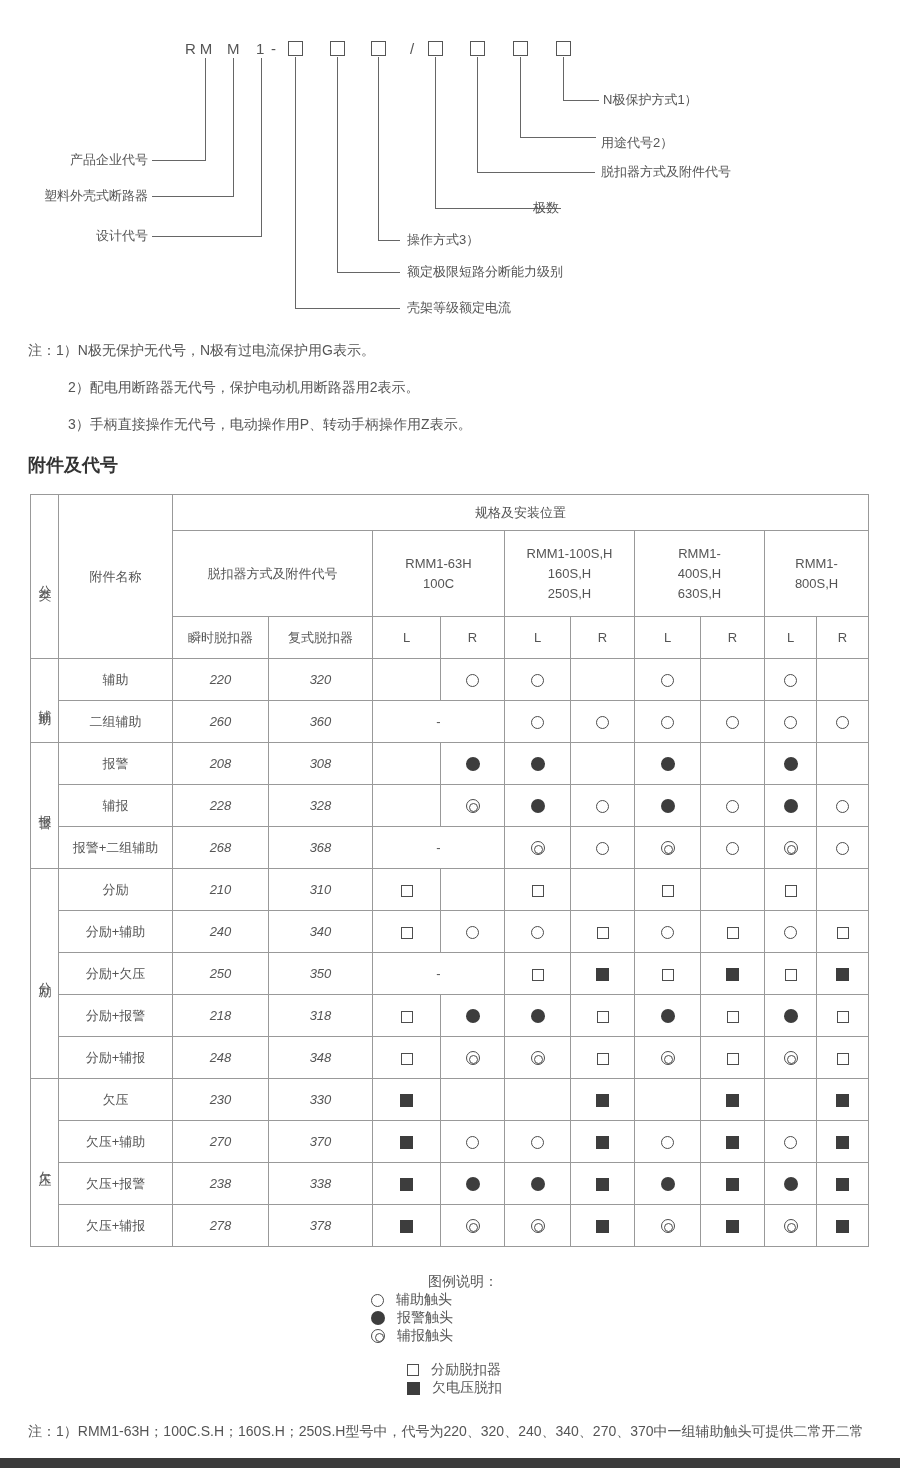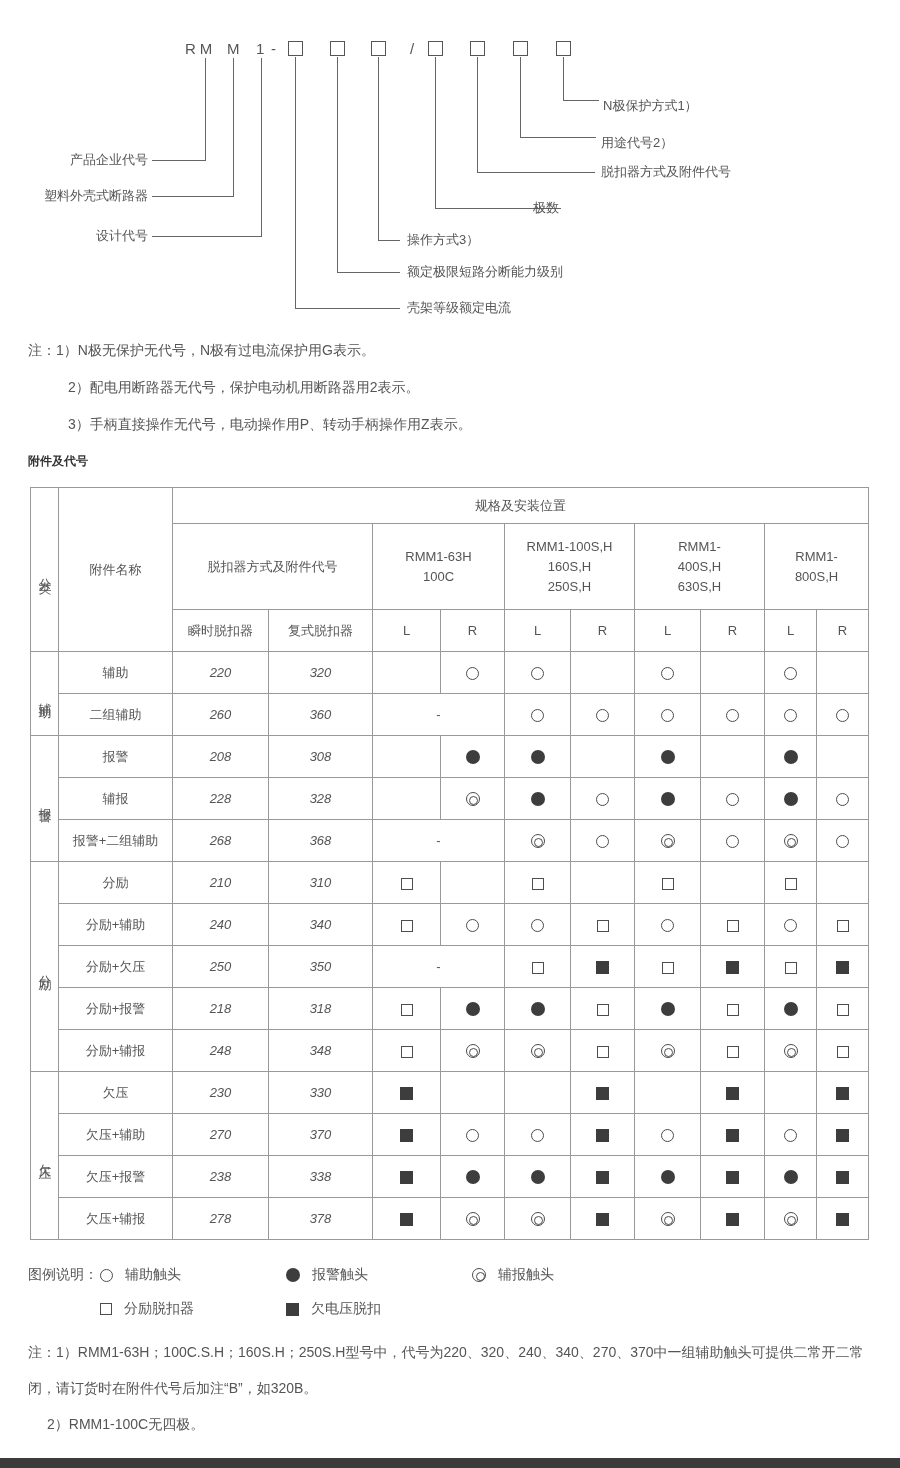--- a/index.html
+++ b/index.html
@@ -18,21 +18,21 @@
   .vl { width:1px; }
   .hl { height:1px; }
   .d-label { position:absolute; font-size:13px; color:#555; white-space:nowrap; line-height:16px; }
   .d-label-left { left:0; width:148px; text-align:right; }
 
   
   .top-notes { padding-left:28px; margin-top:10px; }
   .top-notes p { line-height:17px; margin-bottom:20px; }
   .top-notes p.indent { margin-left:40px; }
 
-  .section-title { padding-left:28px; margin-top:8px; font-size:12px; font-weight:bold; color:#333; }
+  .section-title { padding-left:28px; margin-top:8px; font-size:18px; font-weight:bold; color:#333; }
 
   
   table.acc {
     margin:17px 0 0 30px; width:838px;
     border-collapse:collapse; table-layout:fixed;
   }
   table.acc th, table.acc td {
     border:1px solid #999; font-weight:normal; color:#555;
     text-align:center; vertical-align:middle; font-size:13px;
     padding:0;
@@ -52,21 +52,21 @@
   .sym { display:inline-block; vertical-align:middle; }
   .sym-o { width:13px; height:13px; border:1.5px solid #4d4d4d; border-radius:50%; background:#fff; }
   .sym-f { width:14px; height:14px; background:#3d3d3d; border-radius:50%; }
   .sym-d { width:14px; height:14px; border:1px solid #4d4d4d; border-radius:50%; position:relative; background:#fff; }
   .sym-d::after { content:""; position:absolute; left:2.5px; top:2.5px; width:7px; height:7px; border:1px solid #4d4d4d; border-radius:50%; }
   .sym-s { width:12px; height:12px; border:1.5px solid #4d4d4d; background:#fff; }
   .sym-u { width:13px; height:13px; background:#3d3d3d; }
 
   
   .legend { padding-left:28px; margin-top:26px; }
-  .legend-row { display:flex; align-items:center; margin-bottom:16px; }
+  .legend-row { display:flex; align-items:center; margin-bottom:16px;flex-direction:column; }
   .legend-title { width:72px; }
   .legend-row2 { margin-left:72px; }
   .legend-item { display:flex; align-items:center; gap:12px; width:186px; }
 
   
   .bottom-notes { padding-left:28px; margin-top:14px; width:872px; }
   .bottom-notes p { line-height:36px; }
   .bottom-notes p.indent { margin-left:19px; }
 
   .footer-bar { position:absolute; left:0; top:1458px; width:900px; height:10px; background:#3b3b3b; }
@@ -107,21 +107,21 @@
   <div class="line hl" style="left:477px;top:172px;width:118px"></div>
   <div class="line vl" style="left:520px;top:57px;height:81px"></div>
   <div class="line hl" style="left:520px;top:137px;width:76px"></div>
   <div class="line vl" style="left:563px;top:57px;height:44px"></div>
   <div class="line hl" style="left:563px;top:100px;width:36px"></div>
 
   <div class="d-label d-label-left" style="top:152px">产品企业代号</div>
   <div class="d-label d-label-left" style="top:188px">塑料外壳式断路器</div>
   <div class="d-label d-label-left" style="top:228px">设计代号</div>
 
-  <div class="d-label" style="left:603px;top:98px">N极保护方式1）</div>
+  <div class="d-label" style="left:603px;top:92px">N极保护方式1）</div>
   <div class="d-label" style="left:601px;top:135px">用途代号2）</div>
   <div class="d-label" style="left:601px;top:164px">脱扣器方式及附件代号</div>
   <div class="d-label" style="left:533px;top:200px">极数</div>
   <div class="d-label" style="left:407px;top:232px">操作方式3）</div>
   <div class="d-label" style="left:407px;top:264px">额定极限短路分断能力级别</div>
   <div class="d-label" style="left:407px;top:300px">壳架等级额定电流</div>
 </div>
 
 <div class="top-notes">
   <p>注：1）N极无保护无代号，N极有过电流保护用G表示。</p>

